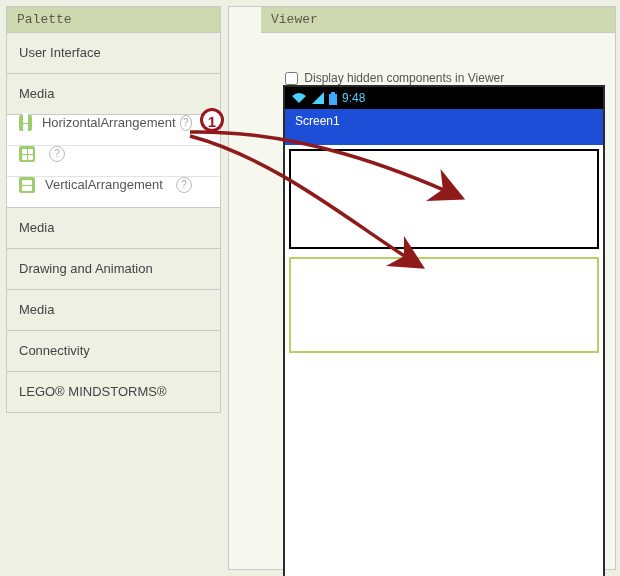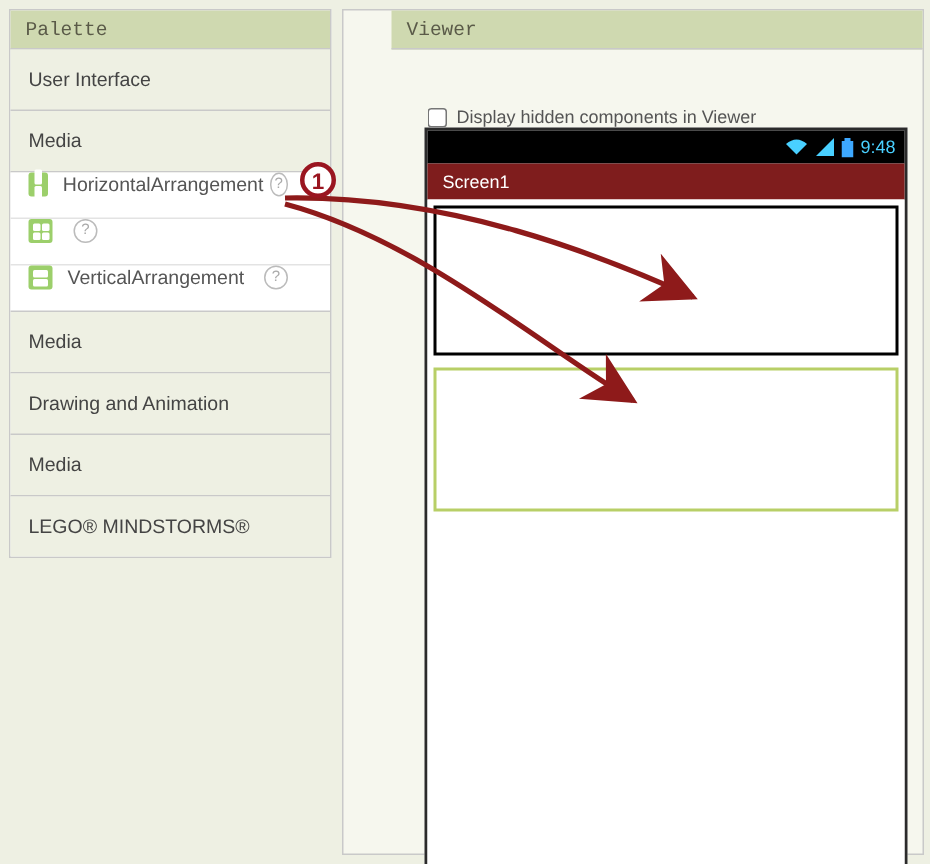--- a/index.html
+++ b/index.html
@@ -72,29 +72,29 @@
   .chk-row input{margin:0 3px 0 0;vertical-align:middle;}
   
   .phone{
     width:322px;
     background:#fff;
     border:2px solid #2b2b2b;
     box-sizing:border-box;
   }
   .statusbar{
     height:22px;background:#000;color:#fff;
-    display:flex;align-items:center;justify-content:flex-end;
+    display:flex;align-items:center;justify-content:flex-start;
     padding:0 6px;font-size:12px;gap:5px;
   }
   .wifi,.signal,.batt{display:inline-block;}
   .wifi svg,.signal svg,.batt svg{display:block;}
   .time{color:#49d0ff;font-weight:500;}
   .titlebar{
-    height:24px;line-height:24px;
-    background:#7f1d1d;color:#fff;
+    height:36px;line-height:24px;
+    background:#1d4ed8;color:#fff;
     padding:0 10px;font-size:12px;
   }
   .canvas{
     height:446px;padding:4px;
     box-sizing:border-box;background:#fff;
   }
   .arr{box-sizing:border-box;width:100%;}
   .arr1{height:100px;border:2px solid #000;margin-bottom:8px;background:#fff;}
   .arr2{height:96px;border:2px solid #b8cf67;background:#fff;}
   
@@ -147,20 +147,21 @@
           <span></span>
         </span>
       <span class="item-label">VerticalArrangement</span>
       <span class="help">?</span>
     </div>
   </div>
 
   <div class="cat">Media</div>
   <div class="cat">Drawing and Animation</div>
   <div class="cat">Media</div>
+  <div class="cat">Connectivity</div>
   <div class="cat">LEGO® MINDSTORMS®</div>
 </div>
 
 <div id="viewer" class="panel">
   <div class="panel-header">Viewer</div>
   <div class="viewer-body">
     <label class="chk-row">
       <input type="checkbox" style="">
       <span>Display hidden components in Viewer</span>
     </label>

